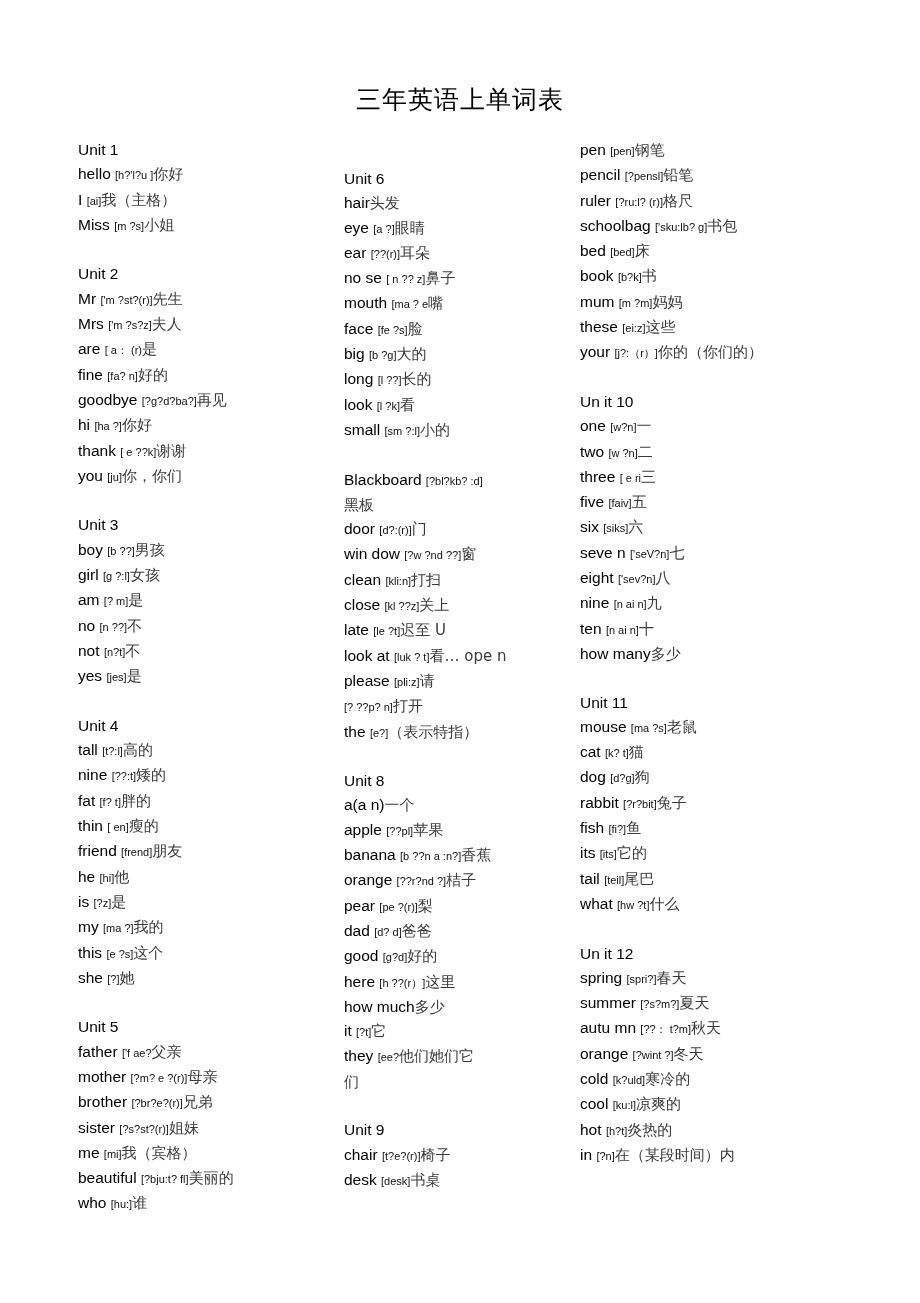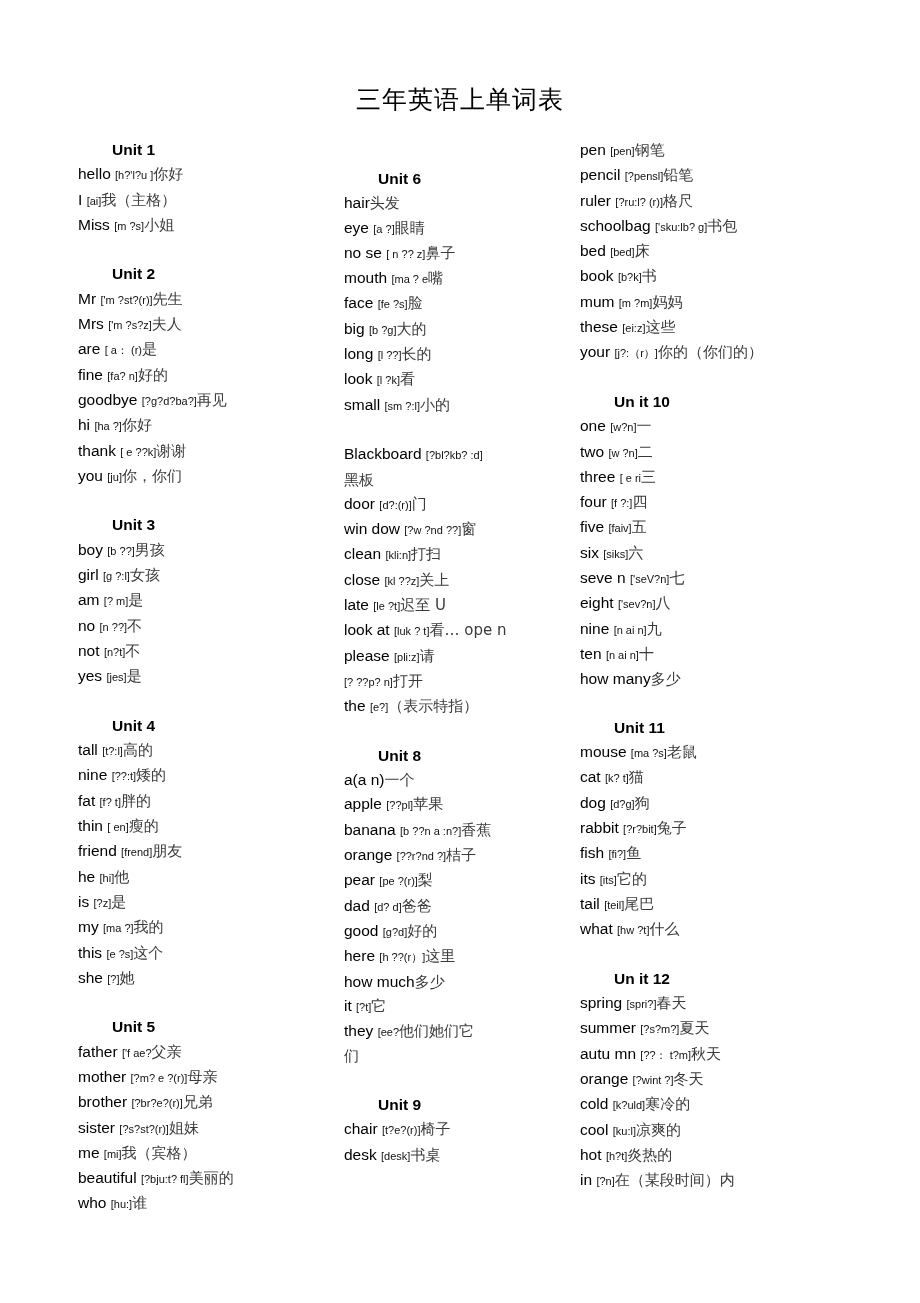--- a/index.html
+++ b/index.html
@@ -46,24 +46,23 @@
     box-sizing: border-box;
   }
   .col-1 { left: 78px;  width: 250px; }
   .col-2 { left: 344px; width: 240px; }
   .col-3 { left: 580px; width: 310px; }
 
   .col-2 { padding-top: 29px; }
 
   .unit-head {
     font-size: 15.5px;
-    font-weight: 700;
+    font-weight: 400;
     line-height: 24.3px;
     white-space: nowrap;
-    margin-left: 34px;
   }
   .entry {
     font-size: 15.5px;
     line-height: 24.3px;
     white-space: nowrap;
     color: #000;
   }
   .word { font-weight: 400; }
   .ipa {
     font-size: 11px;
@@ -127,20 +126,21 @@
         <div class="entry"><span class="word">brother</span> <span class="ipa">[?br?e?(r)]</span><span class="cn">兄弟</span></div>
         <div class="entry"><span class="word">sister</span> <span class="ipa">[?s?st?(r)]</span><span class="cn">姐妹</span></div>
         <div class="entry"><span class="word">me</span> <span class="ipa">[mi]</span><span class="cn">我（宾格）</span></div>
         <div class="entry"><span class="word">beautiful</span> <span class="ipa">[?bju:t? fl]</span><span class="cn">美丽的</span></div>
         <div class="entry"><span class="word">who</span> <span class="ipa">[hu:]</span><span class="cn">谁</span></div>
       </div>
     <div class="col col-2">
         <div class="unit-head">Unit 6</div>
         <div class="entry"><span class="word">hair</span><span class="cn">头发</span></div>
         <div class="entry"><span class="word">eye</span> <span class="ipa">[a ?]</span><span class="cn">眼睛</span></div>
+        <div class="entry"><span class="word">ear</span> <span class="ipa">[??(r)]</span><span class="cn">耳朵</span></div>
         <div class="entry"><span class="word">no se</span> <span class="ipa">[ n ?? z]</span><span class="cn">鼻子</span></div>
         <div class="entry"><span class="word">mouth</span> <span class="ipa">[ma ? e</span><span class="cn">嘴</span></div>
         <div class="entry"><span class="word">face</span> <span class="ipa">[fe ?s]</span><span class="cn">脸</span></div>
         <div class="entry"><span class="word">big</span> <span class="ipa">[b ?g]</span><span class="cn">大的</span></div>
         <div class="entry"><span class="word">long</span> <span class="ipa">[l ??]</span><span class="cn">长的</span></div>
         <div class="entry"><span class="word">look</span> <span class="ipa">[l ?k]</span><span class="cn">看</span></div>
         <div class="entry"><span class="word">small</span> <span class="ipa">[sm ?:l]</span><span class="cn">小的</span></div>
         <div class="spacer"></div>
         <div class="entry"><span class="word">Blackboard</span> <span class="ipa">[?bl?kb? :d]</span></div>
         <div class="entry"><span class="word"></span><span class="cn">黑板</span></div>
@@ -180,21 +180,20 @@
         <div class="entry"><span class="word">bed</span> <span class="ipa">[bed]</span><span class="cn">床</span></div>
         <div class="entry"><span class="word">book</span> <span class="ipa">[b?k]</span><span class="cn">书</span></div>
         <div class="entry"><span class="word">mum</span> <span class="ipa">[m ?m]</span><span class="cn">妈妈</span></div>
         <div class="entry"><span class="word">these</span> <span class="ipa">[ei:z]</span><span class="cn">这些</span></div>
         <div class="entry"><span class="word">your</span> <span class="ipa">[j?:（r）]</span><span class="cn">你的（你们的）</span></div>
         <div class="spacer"></div>
         <div class="unit-head">Un it 10</div>
         <div class="entry"><span class="word">one</span> <span class="ipa">[w?n]</span><span class="cn">一</span></div>
         <div class="entry"><span class="word">two</span> <span class="ipa">[w ?n]</span><span class="cn">二</span></div>
         <div class="entry"><span class="word">three</span> <span class="ipa">[ e ri</span><span class="cn">三</span></div>
-        <div class="entry"><span class="word">four</span> <span class="ipa">[f ?:]</span><span class="cn">四</span></div>
         <div class="entry"><span class="word">five</span> <span class="ipa">[faiv]</span><span class="cn">五</span></div>
         <div class="entry"><span class="word">six</span> <span class="ipa">[siks]</span><span class="cn">六</span></div>
         <div class="entry"><span class="word">seve n</span> <span class="ipa">['seV?n]</span><span class="cn">七</span></div>
         <div class="entry"><span class="word">eight</span> <span class="ipa">['sev?n]</span><span class="cn">八</span></div>
         <div class="entry"><span class="word">nine</span> <span class="ipa">[n ai n]</span><span class="cn">九</span></div>
         <div class="entry"><span class="word">ten</span> <span class="ipa">[n ai n]</span><span class="cn">十</span></div>
         <div class="entry"><span class="word">how many</span><span class="cn">多少</span></div>
         <div class="spacer"></div>
         <div class="unit-head">Unit 11</div>
         <div class="entry"><span class="word">mouse</span> <span class="ipa">[ma ?s]</span><span class="cn">老鼠</span></div>

